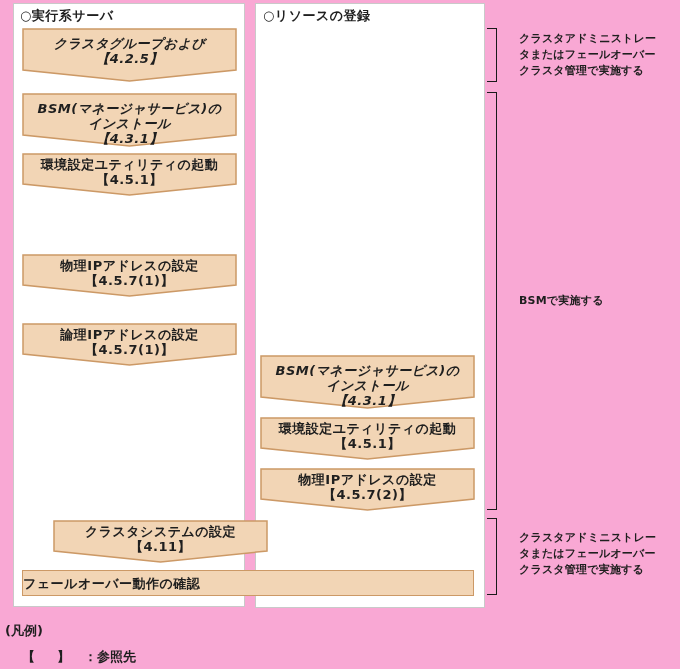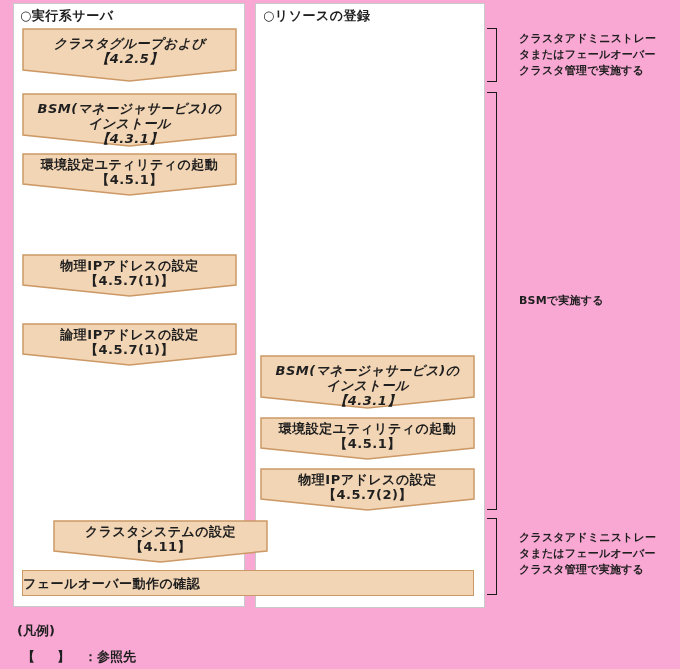--- a/index.html
+++ b/index.html
@@ -47,21 +47,21 @@
   .bk1{top:28px;height:54px;}
   .bk2{top:92px;height:418px;}
   .bk3{top:518px;height:77px;}
   .ann{
     position:absolute;left:507px;font-size:11px;font-weight:bold;line-height:16px;
     white-space:nowrap;letter-spacing:0.2px;margin-left:12px;
   }
   .ann1{top:31px;}
   .ann2{top:293px;}
   .ann3{top:530px;}
-  .legend-title{position:absolute;left:17px;top:622px;font-size:13px;font-weight:bold;white-space:nowrap;}
+  .legend-title{position:absolute;left:5px;top:622px;font-size:13px;font-weight:bold;white-space:nowrap;}
   .legend-glyph{position:absolute;top:648px;font-size:13px;font-weight:bold;white-space:nowrap;}
   .lg-open{left:22px;}
   .lg-close{left:57px;}
   .lg-desc{left:84px;}
 </style>
 </head>
 <body>
 
 <div class="stage">
 

